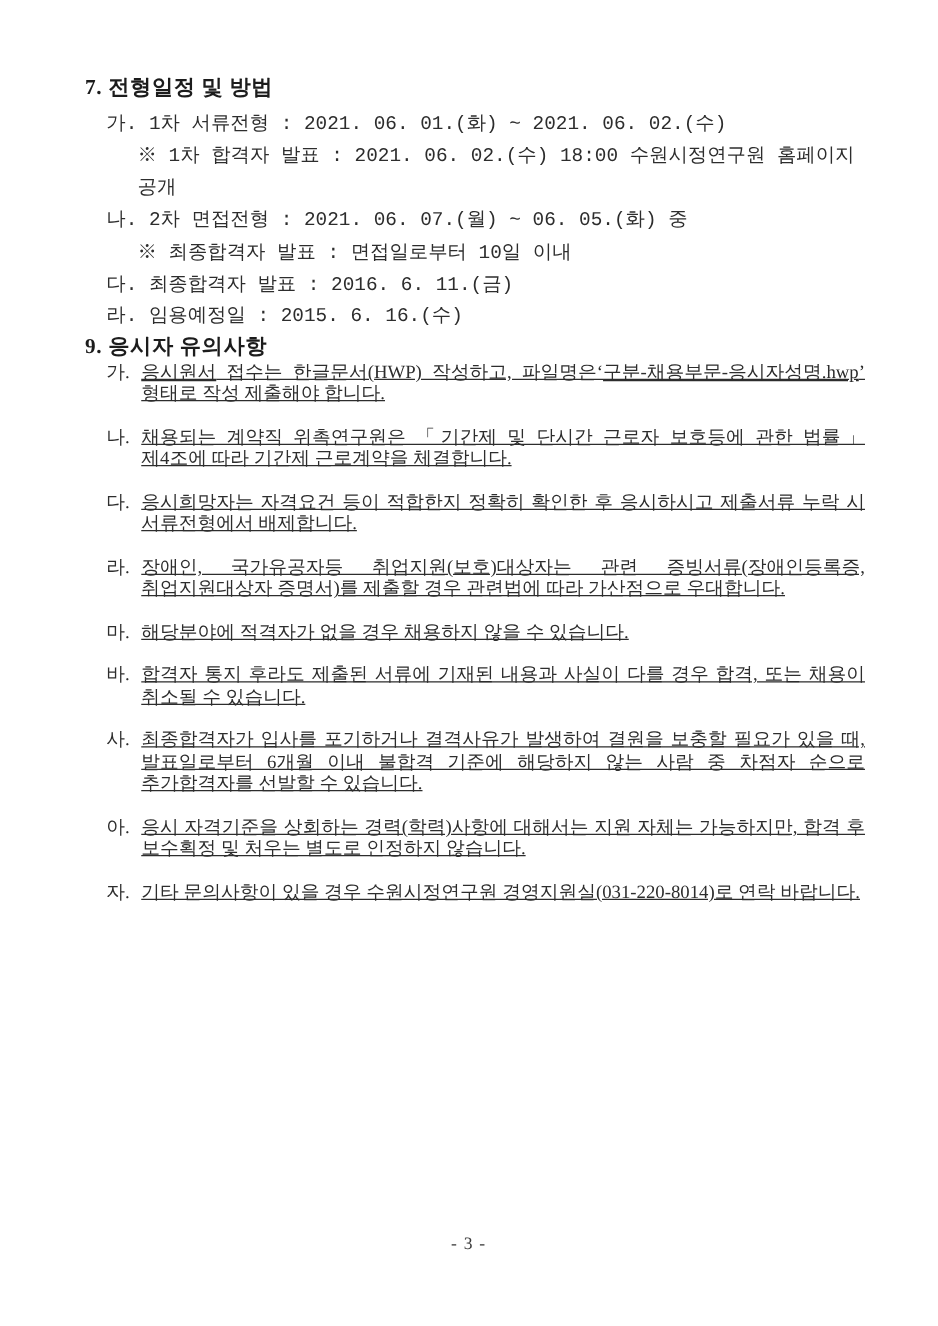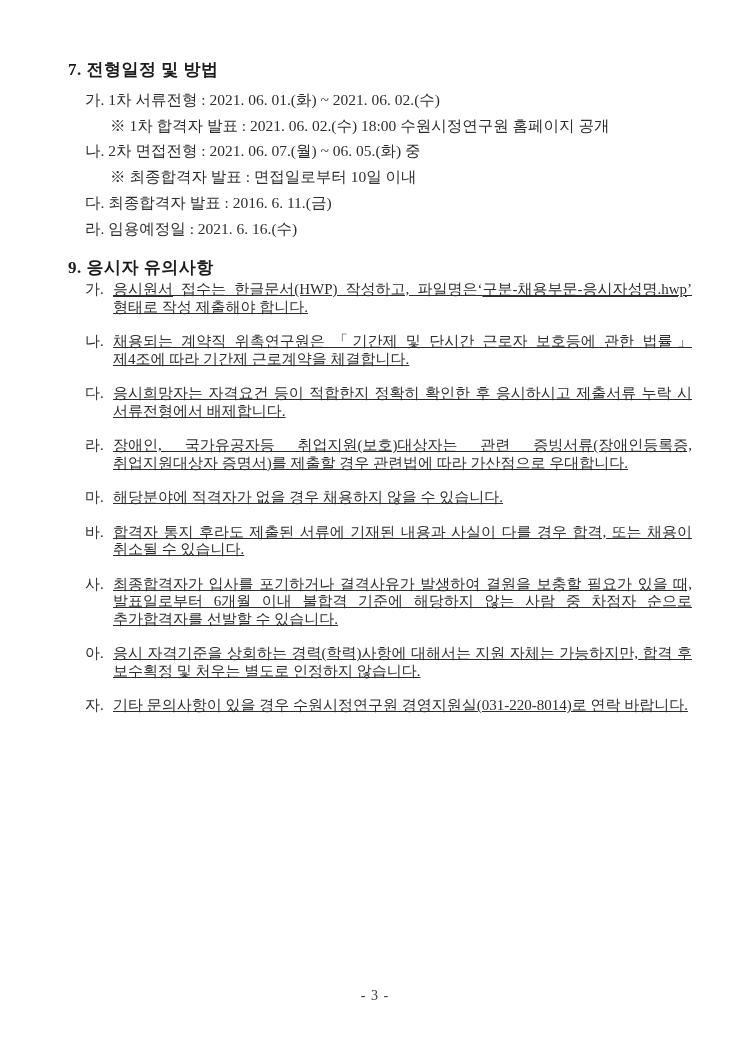--- a/index.html
+++ b/index.html
@@ -29,33 +29,34 @@
     margin: 0 0 7px 0;
     letter-spacing: 0.5px;
   }
   
   .s-line {
     font-size: 15.5px;
     line-height: 25.7px;
     padding-left: 45px;
     text-indent: -28px;
     margin: 0;
+    font-family: Liberation Mono, monospace;
   }
   .s-line.sub {
     padding-left: 42px;
     text-indent: 0;
   }
   .s-note {
     font-size: 14.5px;
     line-height: 23px;
     padding-left: 128px;
     margin: 0;
   }
   .section-8 { margin-top: 31px; }
-  .section-9 { margin-top: 17px; }
+  .section-9 { }
   .section-9 .sec-heading { margin-bottom: 3px; }
   
   .p9 {
     display: flex;
     align-items: flex-start;
     margin: 0 0 17px 0;
     padding-left: 17px;
     font-size: 15px;
   }
   .p9 .lbl {
@@ -90,21 +91,21 @@
 
 <div class="page">
 
   <div class="section-7">
     <h2 class="sec-heading">7. 전형일정 및 방법</h2>
     <p class="s-line">가. 1차 서류전형 : 2021. 06. 01.(화) ~ 2021. 06. 02.(수)</p>
     <p class="s-line sub">※ 1차 합격자 발표 : 2021. 06. 02.(수) 18:00 수원시정연구원 홈페이지 공개</p>
     <p class="s-line">나. 2차 면접전형 : 2021. 06. 07.(월) ~ 06. 05.(화) 중</p>
     <p class="s-line sub">※ 최종합격자 발표 : 면접일로부터 10일 이내</p>
     <p class="s-line">다. 최종합격자 발표 : 2016. 6. 11.(금)</p>
-    <p class="s-line">라. 임용예정일 : 2021. 6. 16.(수)</p>
+    <p class="s-line">라. 임용예정일 : 2015. 6. 16.(수)</p>
   </div>
 
 
   <div class="section-9">
     <h2 class="sec-heading">9. 응시자 유의사항</h2>
 
     <div class="p9">
       <span class="lbl">가.</span>
       <span class="txt"><span class="u">응시원서</span><span> 접수는 한글문서(HWP) 작성하고, 파일명은‘</span><span class="u">구분-채용부문-응시자성명.hwp</span><span>’ 형태로 작성 제출해야 합니다.</span></span>
     </div>

